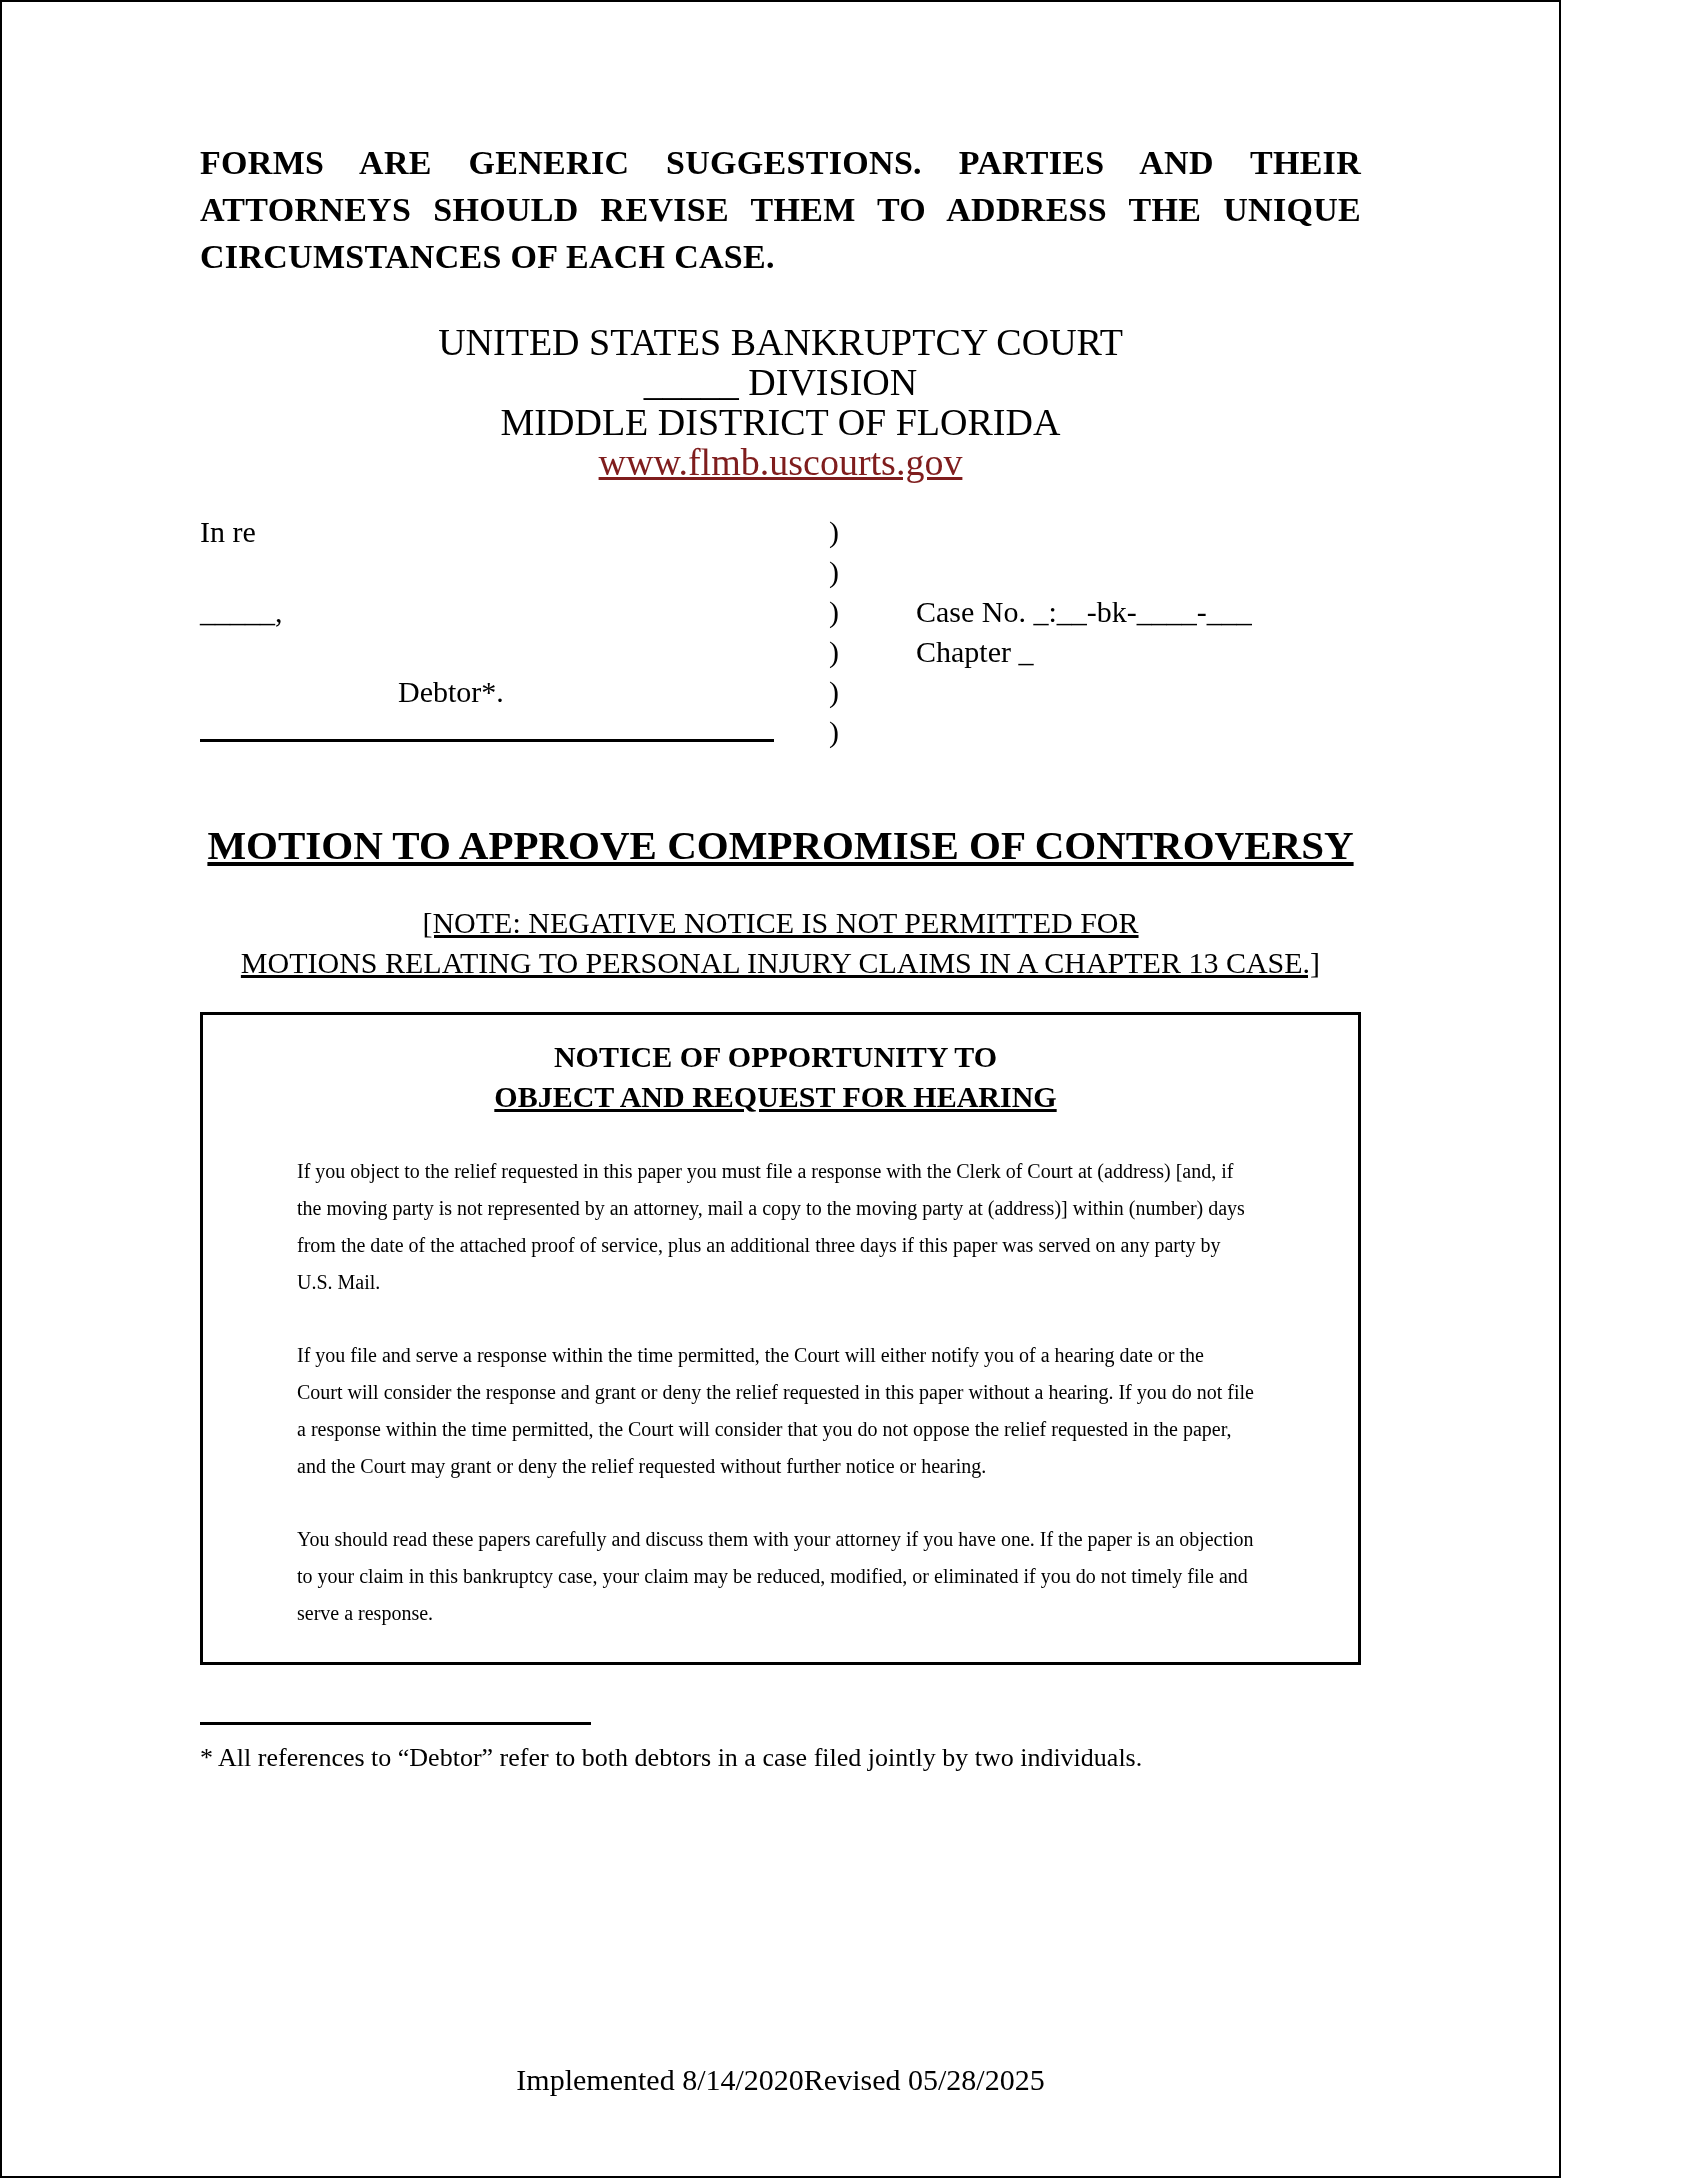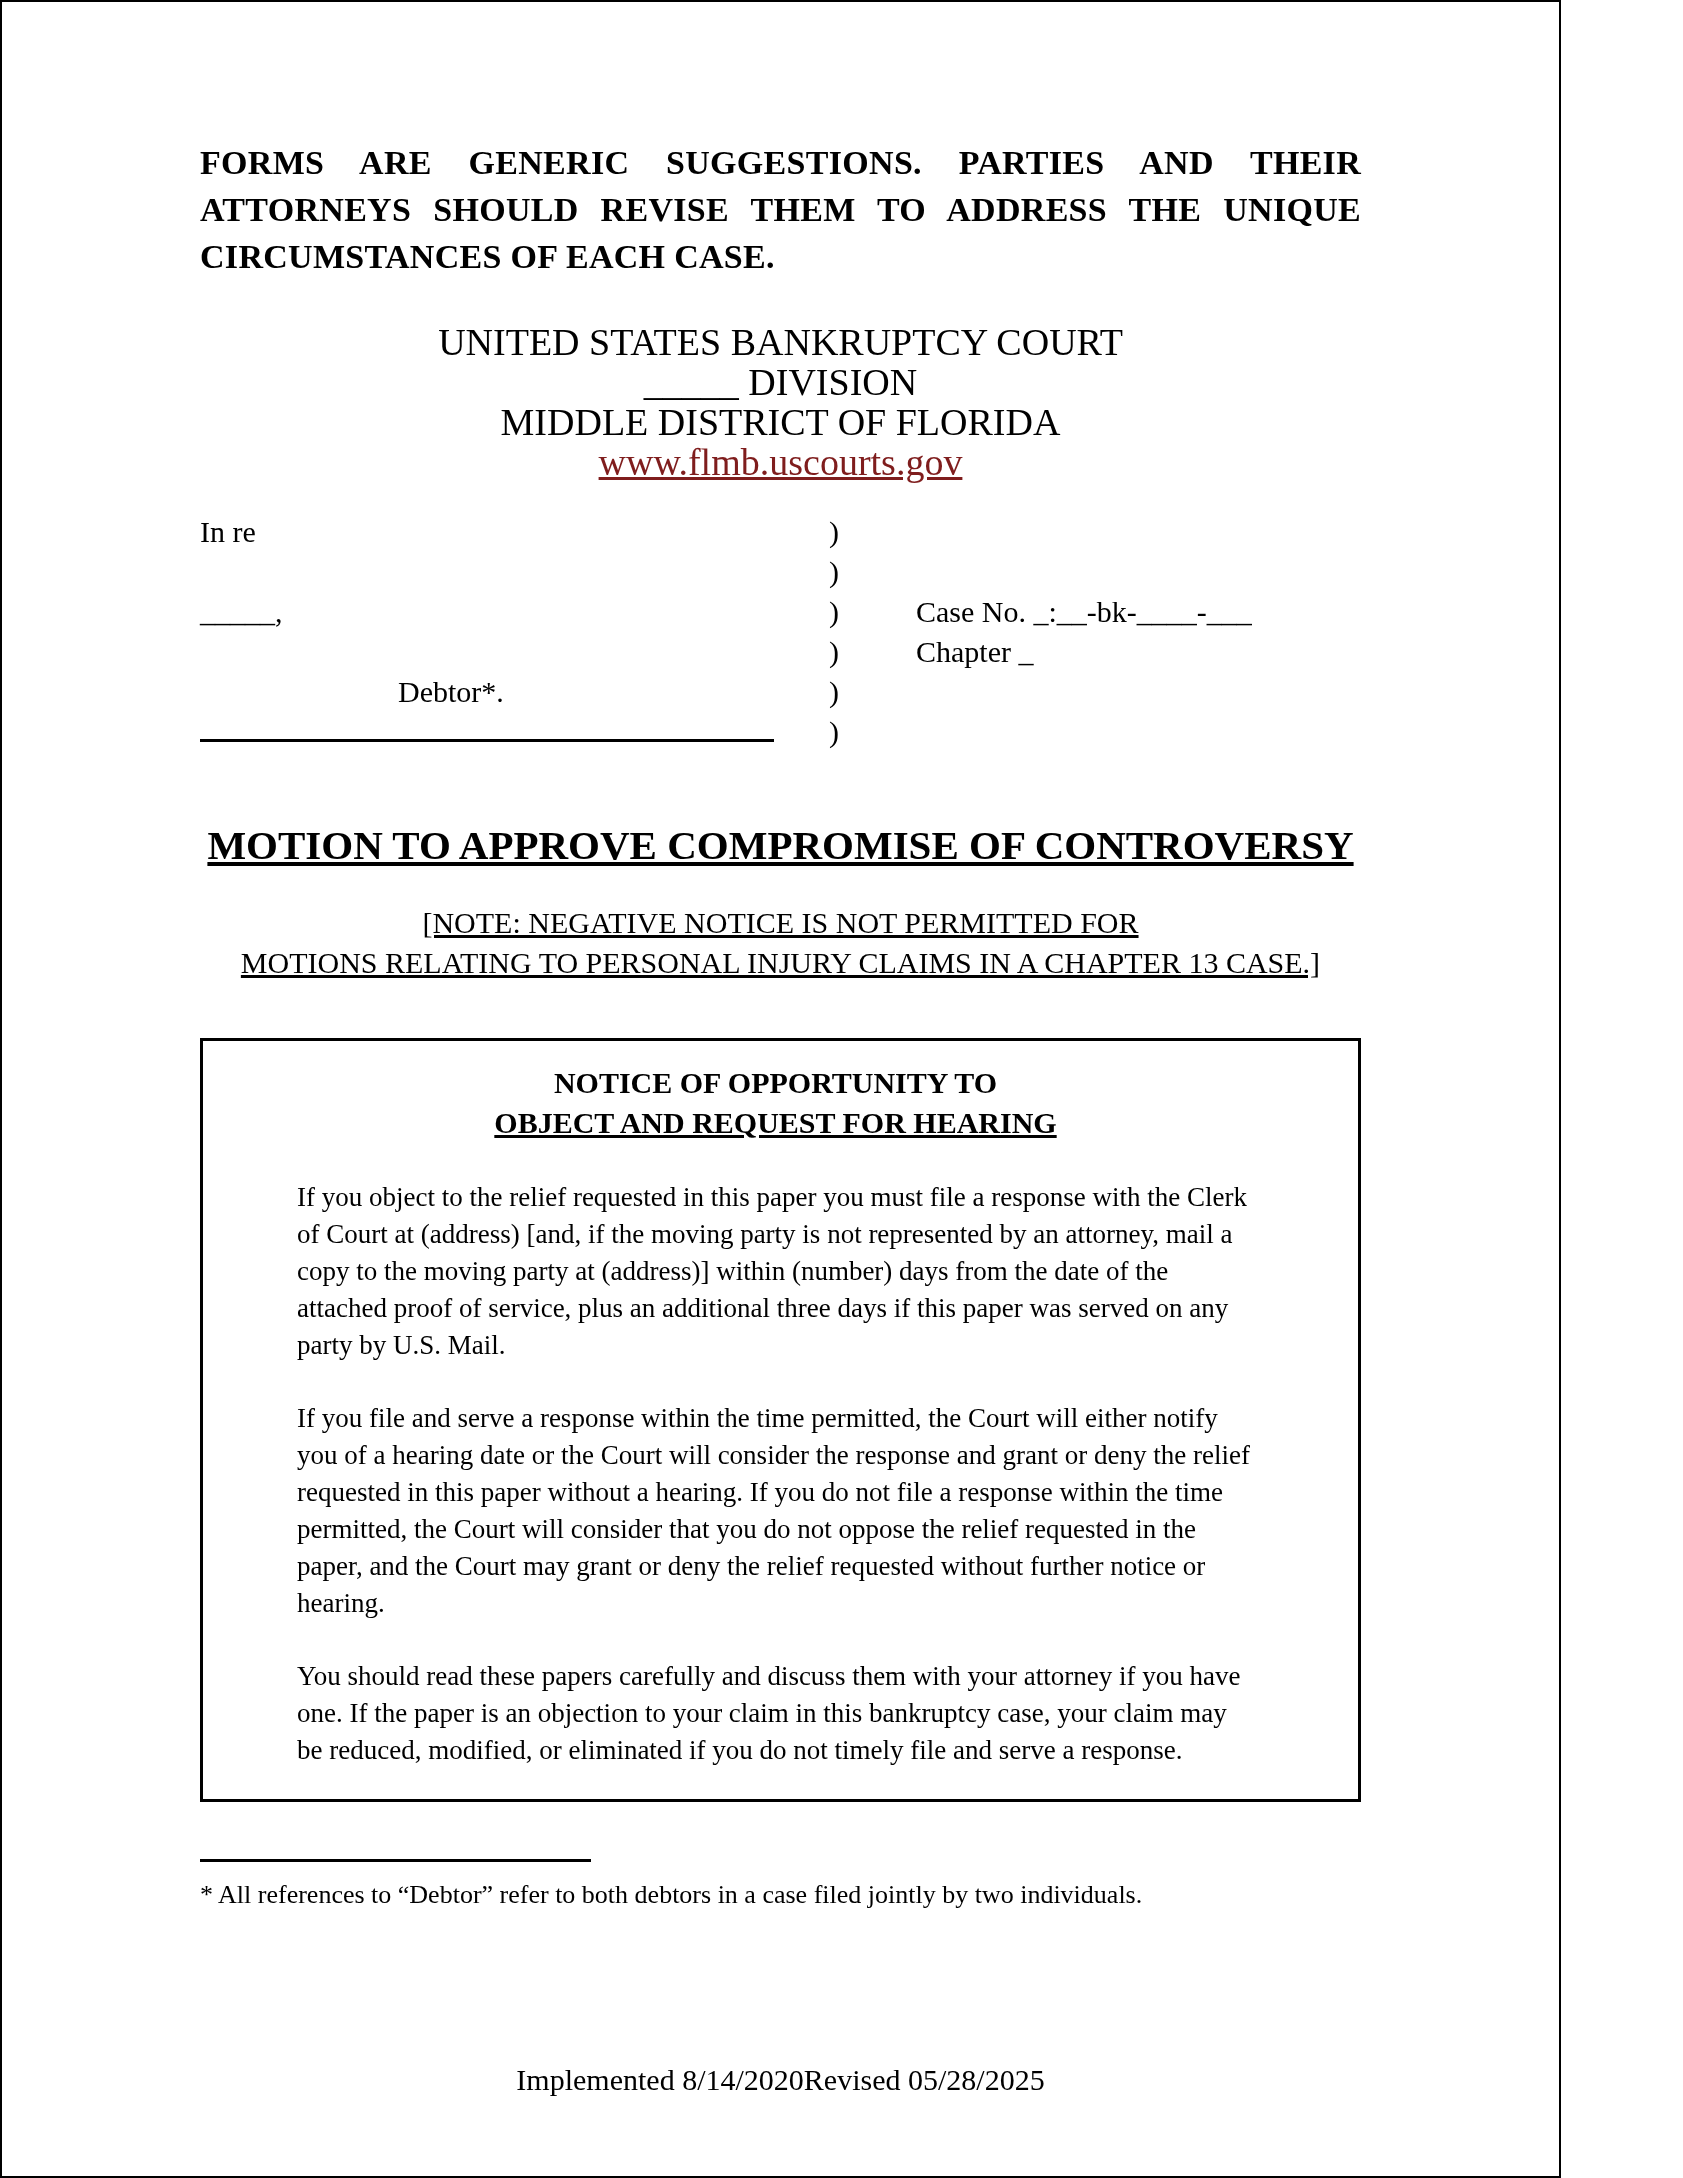--- a/index.html
+++ b/index.html
@@ -71,34 +71,34 @@
   .note {
     margin-top: 34px;
     text-align: center;
     font-size: 30px;
     line-height: 40px;
     text-decoration: underline;
   }
 
   
   .notice-box {
-    margin-top: 55px;
+    margin-top: 29px;
     border: 3px solid #000000;
     padding: 22px 104px 30px 94px;
   }
   .box-title {
     text-align: center;
     font-weight: bold;
     font-size: 30px;
     line-height: 40px;
   }
   .box-title .u { text-decoration: underline; }
   .box-para {
     margin-top: 36px;
-    font-size: 27px;
+    font-size: 20px;
     line-height: 37px;
     text-align: left;
   }
 
   
   .footnote-sep {
     margin-top: 57px;
     width: 391px;
     border-top: 3px solid #000000;
   }

